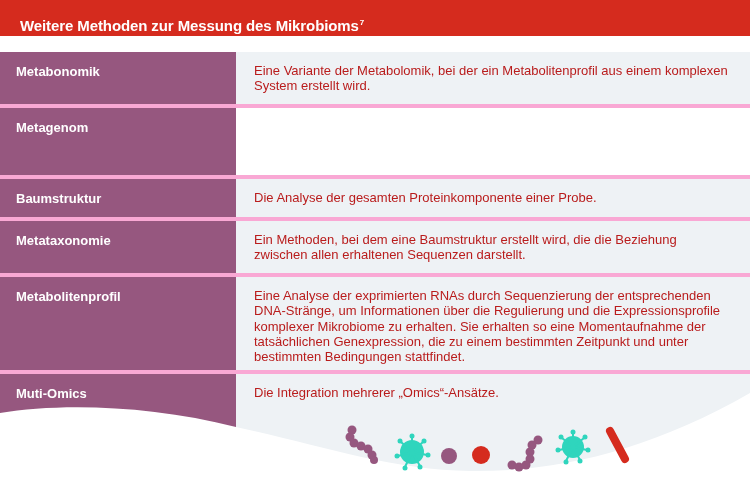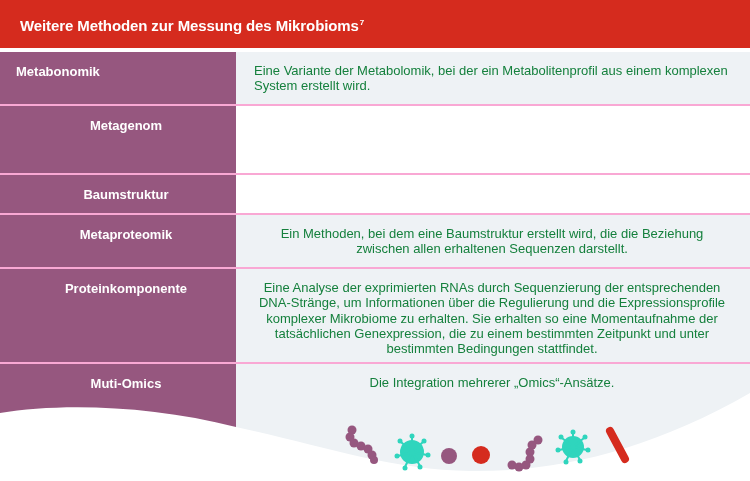--- a/index.html
+++ b/index.html
@@ -2,36 +2,36 @@
 <html><head>
 <meta charset="utf-8">
 <style>
   html, body { margin: 0; padding: 0; }
   body {
     width: 750px; height: 481px; position: relative; overflow: hidden;
     background: #ffffff;
     font-family: "Liberation Sans", "DejaVu Sans", sans-serif;
   }
   .header {
-    position: absolute; left: 0; top: 0; width: 750px; height: 48px;
+    position: absolute; left: 0; top: 0; width: 750px; height: 36px;
     background: #d52b1e; color: #ffffff;
     box-sizing: border-box; padding: 17px 4px 0 20px;
     font-size: 15px; font-weight: bold; letter-spacing: -0.1px;
   }
   .header sup { font-size: 8px; font-weight: bold; vertical-align: 6px; margin-left: 1px; }
   .table { position: absolute; left: 0; top: 52px; width: 750px; }
   .row { display: flex; position: relative; }
-  .row + .row { border-top: 2px solid #f9a8d4; text-align: center; }
+  .row + .row { border-top: 4px solid #f9a8d4; }
   .term {
     width: 236px; flex: 0 0 236px; background: #96577f; color: #ffffff;
     box-sizing: border-box; padding: 12px 0 0 16px;
     font-size: 13px; font-weight: bold;
   }
   .def {
-    flex: 1; background: #eef2f5; color: #15803d;
+    flex: 1; background: #eef2f5; color: #b91c1c;
     box-sizing: border-box; padding: 11px 20px 0 18px;
     font-size: 13px; line-height: 15.3px;
   }
   .deco { position: absolute; left: 0; top: 0; width: 750px; height: 481px; pointer-events: none; }
 </style>
 </head>
 <body>
 
 <div class="header">
   <span>Weitere Methoden zur Messung des Mikrobioms</span><sup>7</sup>
@@ -40,27 +40,28 @@
 <div class="table">
   <div class="row" style="height:52px">
     <div class="term">Metabonomik</div>
     <div class="def">Eine Variante der Metabolomik, bei der ein Metabolitenprofil aus einem komplexen System erstellt wird.</div>
   </div>
   <div class="row" style="height:67px">
     <div class="term">Metagenom</div>
   </div>
   <div class="row" style="height:38px">
     <div class="term">Baumstruktur</div>
+    <div class="def">Die Analyse der gesamten Proteinkomponente einer Probe.</div>
   </div>
   <div class="row" style="height:52px">
-    <div class="term">Metaproteomik</div>
+    <div class="term">Metataxonomie</div>
     <div class="def">Ein Methoden, bei dem eine Baumstruktur erstellt wird, die die Beziehung zwischen allen erhaltenen Sequenzen darstellt.</div>
   </div>
   <div class="row" style="height:93px">
-    <div class="term">Proteinkomponente</div>
+    <div class="term">Metabolitenprofil</div>
     <div class="def">Eine Analyse der exprimierten RNAs durch Sequenzierung der entsprechenden DNA-Stränge, um Informationen über die Regulierung und die Expressionsprofile komplexer Mikrobiome zu erhalten. Sie erhalten so eine Momentaufnahme der tatsächlichen Genexpression, die zu einem bestimmten Zeitpunkt und unter bestimmten Bedingungen stattfindet.</div>
   </div>
   <div class="row" style="height:120px">
     <div class="term">Muti-Omics</div>
     <div class="def">Die Integration mehrerer „Omics“-Ansätze.</div>
   </div>
 </div>
 
 <svg class="deco" viewBox="0 0 750 481" xmlns="http://www.w3.org/2000/svg">
 

